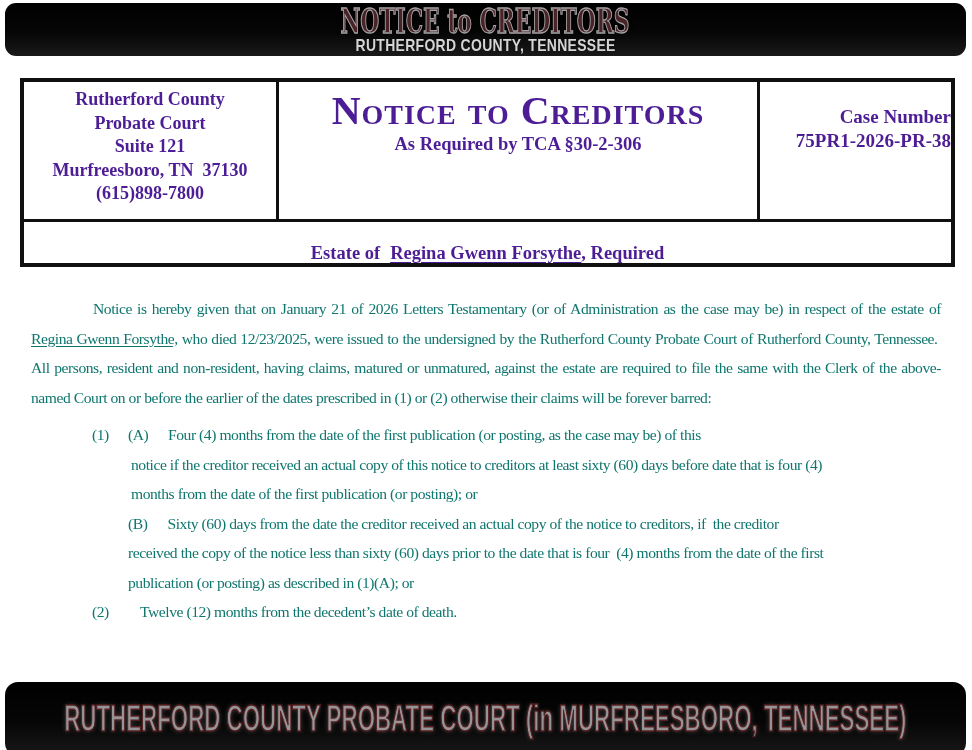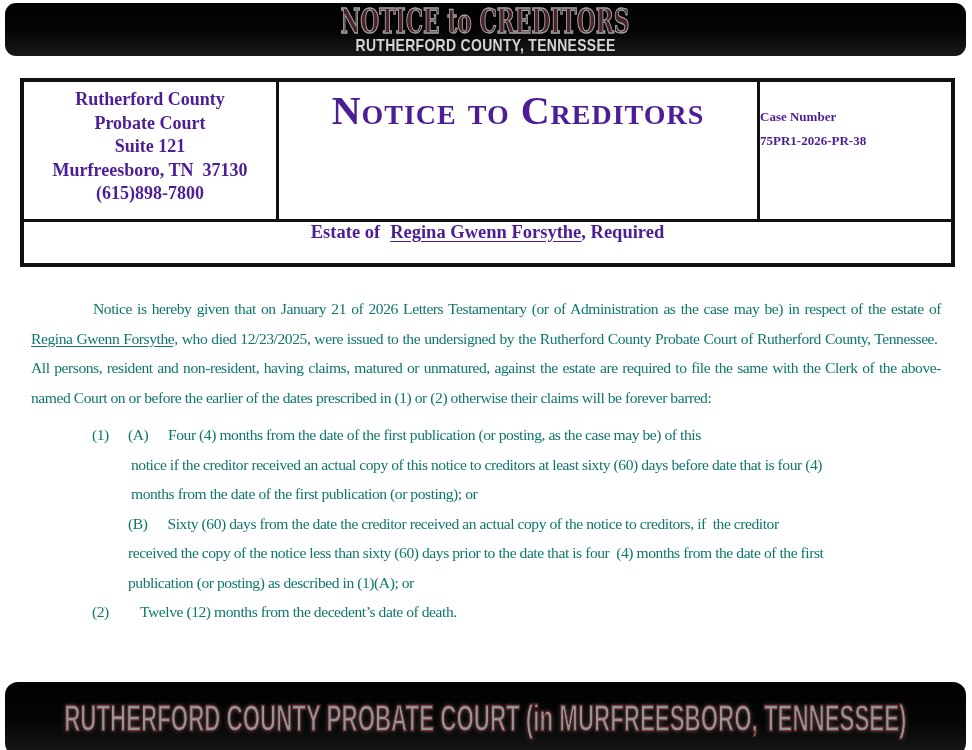--- a/index.html
+++ b/index.html
@@ -89,27 +89,27 @@
     font-variant: small-caps;
     font-size: 40px; line-height: 40px;
     letter-spacing: 1px;
     white-space: nowrap;
   }
   .tc-sub { font-size: 18.5px; line-height: 24px; margin-top: 1px; }
   .case-cell {
     width: 194px;
     box-sizing: border-box;
     border-left: 3px solid #101010;
-    text-align: left;
-    font-size: 13px; line-height: 24px;
+    text-align: right;
+    font-size: 19px; line-height: 24px;
     padding-top: 23px;
   }
   .ht-bottom {
     height: 42px;
-    display: flex; align-items: flex-start; justify-content: center;
+    display: flex; align-items: flex-end; justify-content: center;
     font-size: 18.5px;
   }
   .estate-name {
     margin-left: 10px; margin-right: 0;
     text-decoration: underline;
     text-underline-offset: 3px;
   }
 
   
   .bodytext {
@@ -156,20 +156,21 @@
     <div class="ht-top">
       <div class="addr-cell">
         <div>Rutherford County</div>
         <div>Probate Court</div>
         <div>Suite 121</div>
         <div>Murfreesboro, TN&nbsp; 37130</div>
         <div>(615)898-7800</div>
       </div>
       <div class="title-cell">
         <div class="tc-main">Notice to Creditors</div>
+        <div class="tc-sub">As Required by TCA §30-2-306</div>
       </div>
       <div class="case-cell">
         <div>Case Number</div>
         <div>75PR1-2026-PR-38</div>
       </div>
     </div>
     <div class="ht-bottom">
       <span>Estate of</span>
       <span class="estate-name">Regina Gwenn Forsythe</span>
       <span>, Required</span>

